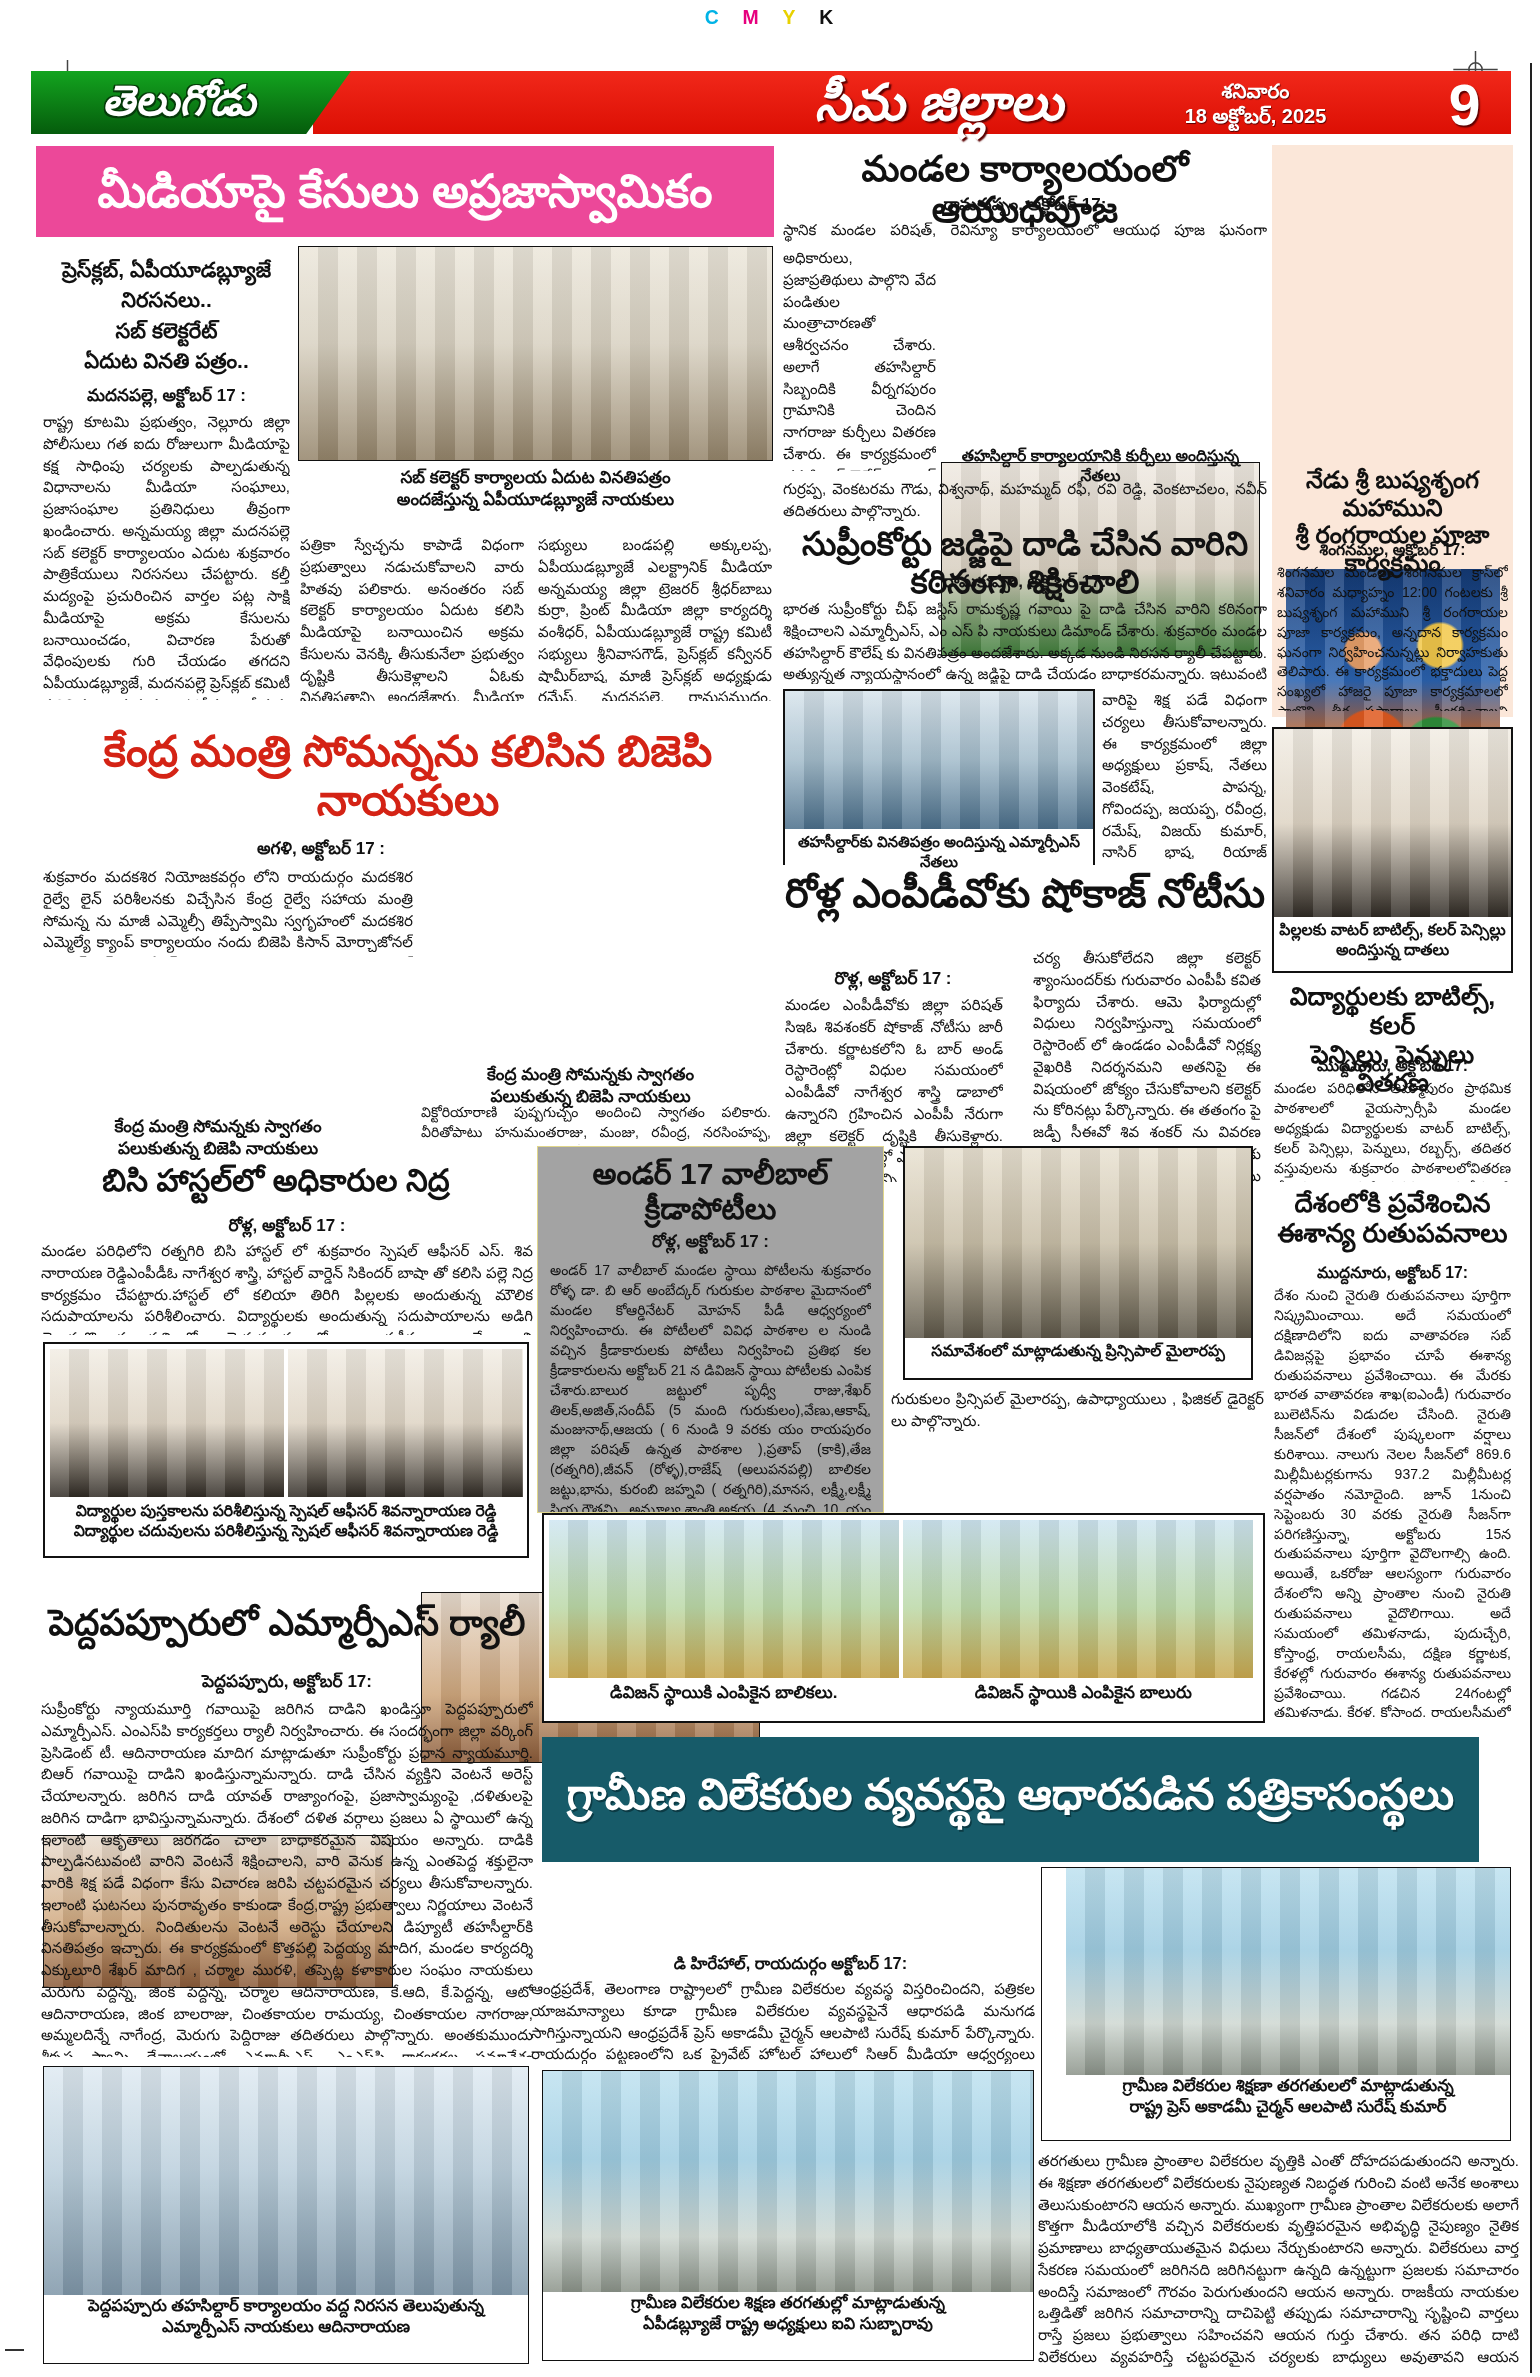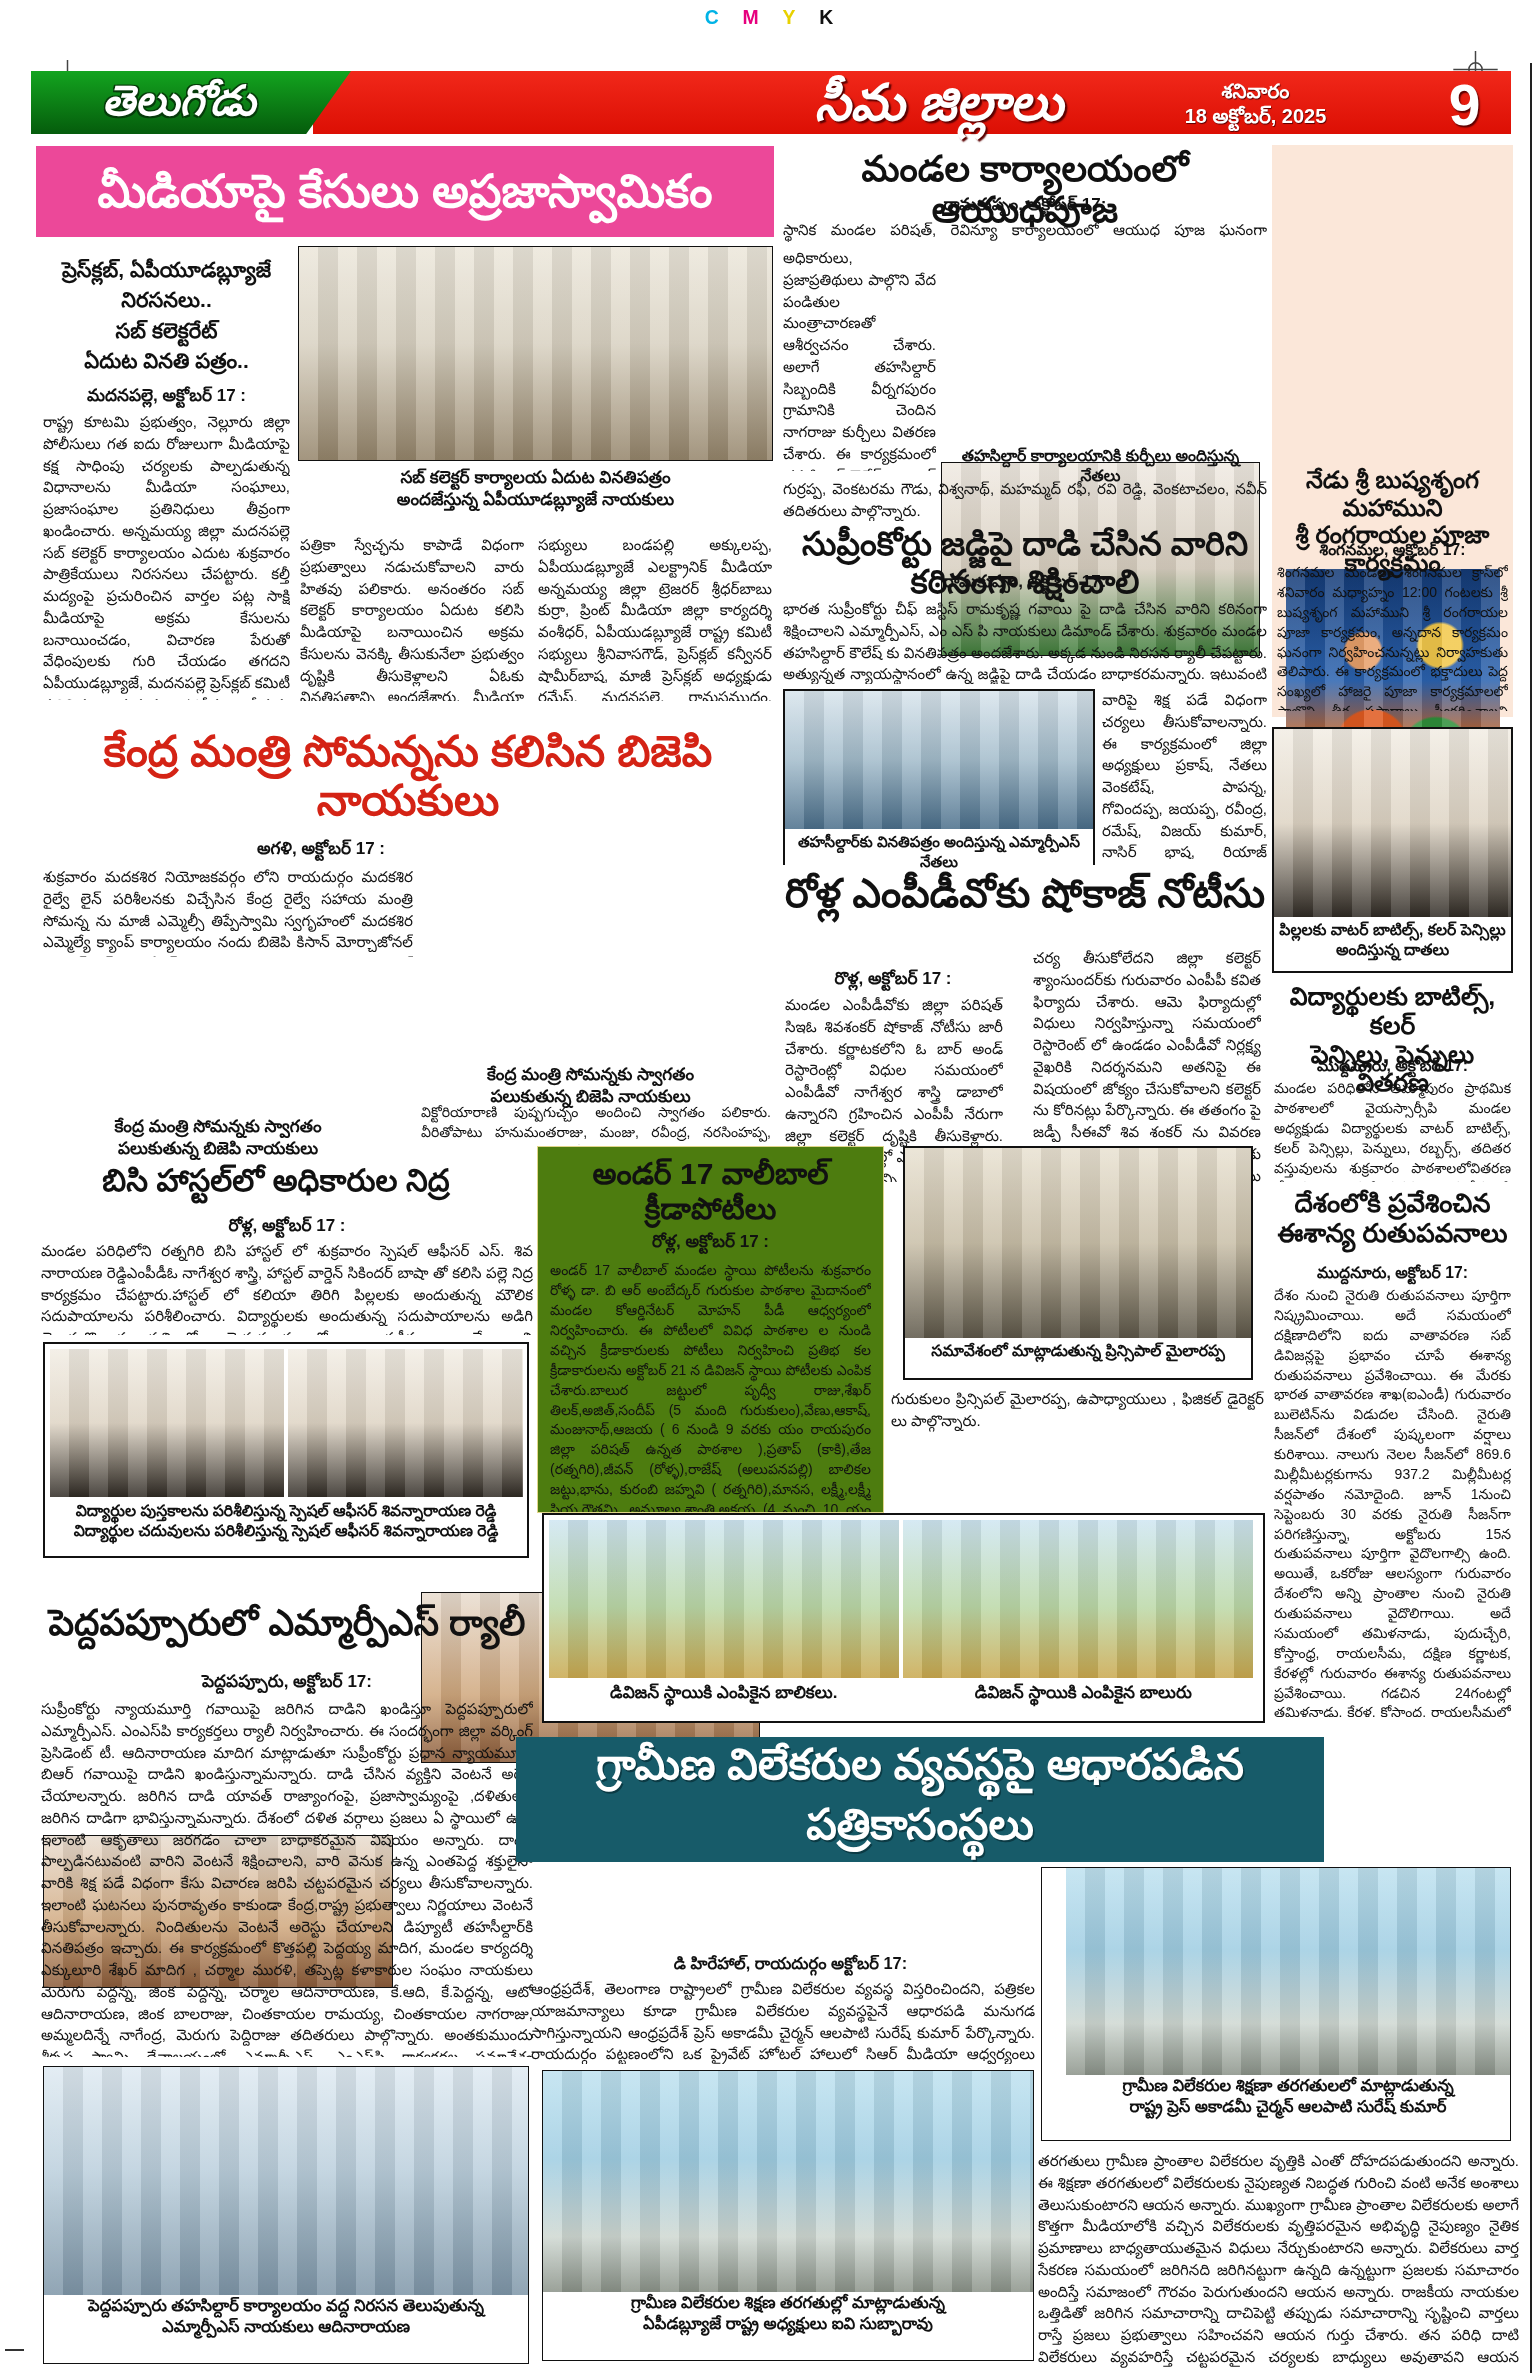--- a/index.html
+++ b/index.html
@@ -42,21 +42,21 @@
   .ph-f{background:linear-gradient(180deg,#e9e2d2 0%,#c9bfa8 50%,#5c5648 100%);}
   .ph-g{background:linear-gradient(180deg,#f2ede4 0%,#ded4c4 50%,#2f2a24 100%);}
   .ph-h{background:linear-gradient(180deg,#dfeaf2 0%,#bcd0dd 45%,#7e96a8 100%);}
   .ph-press{background:linear-gradient(180deg,#bfe2f0 0%,#9fcde2 40%,#cfd8d2 75%,#8a9288 100%);}
   .ph-deity{background:
      radial-gradient(circle at 72% 26%,#f2c84b 0 8%,rgba(0,0,0,0) 9%),
      radial-gradient(circle at 36% 28%,#e8a06a 0 7%,rgba(0,0,0,0) 8%),
      radial-gradient(circle at 40% 60%,#e05a20 0 16%,rgba(0,0,0,0) 17%),
      radial-gradient(circle at 70% 62%,#2f8f3a 0 14%,rgba(0,0,0,0) 15%),
      linear-gradient(180deg,#143a75 0%,#2b63b0 38%,#b0643a 55%,#cc5a2a 72%,#3e8f41 86%,#79b64c 100%);}
-  .yellowbox{background:#4d7c0f;border:0.7px solid #e0d68a;box-sizing:border-box;padding:10.4px 12px;}
+  .yellowbox{background:#a3a3a3;border:0.7px solid #e0d68a;box-sizing:border-box;padding:10.4px 12px;}
   .pinkbox{background:#fbe7d9;}
   .magenta{background:#ec4899;}
   .tealbanner{background:#175b69;display:flex;align-items:center;justify-content:center;}
   .tealbanner div{color:#fff;font-weight:bold;font-size:43px;text-align:center;text-shadow:1.5px 1.5px 0 #0b3a44;}
   .capstrip{background:#fff;padding:3px 4.5px;}
 </style>
 </head>
 <body>
 
 <div class="page">
@@ -195,21 +195,21 @@
 
   <div class="abs hl" style="left:45px;top:1602px;width:484px;font-size:36px;">పెద్దపప్పూరులో ఎమ్మార్పీఎస్ ర్యాలీ</div>
   <div class="abs dl" style="left:45px;top:1672px;width:484px;">పెద్దపప్పూరు, అక్టోబర్ 17:</div>
   <div class="abs body-txt" style="left:41px;top:1698px;width:492px;height:359px;">సుప్రీంకోర్టు న్యాయమూర్తి గవాయిపై జరిగిన దాడిని ఖండిస్తూ పెద్దపప్పూరులో ఎమ్మార్పీఎస్. ఎంఎస్‌పి కార్యకర్తలు ర్యాలీ నిర్వహించారు. ఈ సందర్భంగా జిల్లా వర్కింగ్ ప్రెసిడెంట్ టీ. ఆదినారాయణ మాదిగ మాట్లాడుతూ సుప్రీంకోర్టు ప్రధాన న్యాయమూర్తి. బిఆర్ గవాయిపై దాడిని ఖండిస్తున్నామన్నారు. దాడి చేసిన వ్యక్తిని వెంటనే అరెస్ట్ చేయాలన్నారు. జరిగిన దాడి యావత్ రాజ్యాంగంపై, ప్రజాస్వామ్యంపై ,దళితులపై జరిగిన దాడిగా భావిస్తున్నామన్నారు. దేశంలో దళిత వర్గాలు ప్రజలు ఏ స్థాయిలో ఉన్న ఇలాంటి ఆకృతాలు జరగడం చాలా బాధాకరమైన విషయం అన్నారు. దాడికి పాల్పడినటువంటి వారిని వెంటనే శిక్షించాలని, వారి వెనుక ఉన్న ఎంతపెద్ద శక్తులైనా వారికి శిక్ష పడే విధంగా కేసు విచారణ జరిపి చట్టపరమైన చర్యలు తీసుకోవాలన్నారు. ఇలాంటి ఘటనలు పునరావృతం కాకుండా కేంద్ర,రాష్ట్ర ప్రభుత్వాలు నిర్ణయాలు వెంటనే తీసుకోవాలన్నారు. నిందితులను వెంటనే అరెస్టు చేయాలని డిప్యూటీ తహసీల్దార్‌కి వినతిపత్రం ఇచ్చారు. ఈ కార్యక్రమంలో కొత్తపల్లి పెద్దయ్య మాదిగ, మండల కార్యదర్శి ఎక్కులూరి శేఖర్ మాదిగ , చర్మాల మురళి, తప్పెట్ల కళాకారుల సంఘం నాయకులు మెరుగు పెద్దన్న, జింక పెద్దన్న, చర్మాల ఆదినారాయణ, కే.ఆది, కే.పెద్దన్న, ఆటో ఆదినారాయణ, జింక బాలరాజు, చింతకాయల రామయ్య, చింతకాయల నాగరాజు, అమ్మలదిన్నే నాగేంద్ర, మెరుగు పెద్దిరాజు తదితరులు పాల్గొన్నారు. అంతకుముందు శ్రీకృష్ణ స్వామి దేవాలయంలో ఎమ్మార్పీఎస్, ఎంఎస్‌పి కార్యకర్తల సమావేశం నిర్వహించారు. అక్కడి నుంచి పోలీస్ స్టేషన్, ఆర్టీసీ బస్టాండ్, అంబేద్కర్ సర్కిల్, గవర్నమెంట్ హాస్పిటల్ మీదుగా ఎమ్మార్వో ఆఫీస్ వరకు ర్యాలీ నిర్వహించారు. ఈ కార్యక్రమంలో పెద్దపప్పూరు మండల ఎంఆర్పిఎస్ అధ్యక్షుడు చర్మాల పెద్దిరాజు మాదిగ, మండల ఎంఎస్పి మండల అధ్యక్షుడు చర్మాల గోపాల్ మాదిగ, జిల్లా వర్కింగ్ ప్రెసిడెంట్ టి ఆదినారాయణ మాదిగ, విశిష్ట అతిథుల తాడిపత్రి నియోజకవర్గం గౌరవ అధ్యక్షుడు రామ లక్ష్మణ్ మాదిగ , తాడిత్రి నియోజవర్గం ప్రధాన కార్యదర్శి పసల కంబగిరి మాదిగ, సోమనపల్లి గ్రామపంచాయతీ సర్పంచ్. పి లక్ష్మీనారాయణ మాదిగ, మాజీ జెడ్పిటిసి నారాయణ మాదిగ, మండల ప్రధాన కార్యదర్శి రామాంజనేయులు మాదిగ పాల్గొన్నారు.</div>
   <div class="abs frame2" style="left:43px;top:2066px;width:486px;height:298px;">
     <div class="photo ph-h" style="height:228px;"></div>
     <div class="cap" style="font-size:16.4px;">పెద్దపప్పూరు తహసిల్దార్  కార్యాలయం వద్ద నిరసన తెలుపుతున్న
 ఎమ్మార్పీఎస్  నాయకులు ఆదినారాయణ</div>
   </div>
 
-  <div class="abs tealbanner" style="left:516px;top:1737px;width:808px;height:125px;">
+  <div class="abs tealbanner" style="left:542px;top:1737px;width:937px;height:125px;">
     <div>గ్రామీణ విలేకరుల వ్యవస్థపై ఆధారపడిన పత్రికాసంస్థలు</div>
   </div>
   <div class="abs dl" style="left:552px;top:1954px;width:477px;font-size:16.4px;">డి హిరేహాల్, రాయదుర్గం అక్టోబర్ 17:</div>
   <div class="abs body-txt" style="left:531px;top:1978px;width:504px;height:86px;">ఆంధ్రప్రదేశ్, తెలంగాణ రాష్ట్రాలలో గ్రామీణ విలేకరుల వ్యవస్థ విస్తరించిందని, పత్రికల యాజమాన్యాలు కూడా గ్రామీణ విలేకరుల వ్యవస్థపైనే ఆధారపడి మనుగడ సాగిస్తున్నాయని ఆంధ్రప్రదేశ్ ప్రెస్ అకాడమీ చైర్మన్ ఆలపాటి సురేష్ కుమార్ పేర్కొన్నారు. రాయదుర్గం పట్టణంలోని ఒక ప్రైవేట్ హోటల్ హాలులో సిఆర్ మీడియా ఆధ్వర్యంలు శుక్రవారం ప్రారంభమయ్యాయి. మొదటి రోజు కార్యక్రమాలకు ఏపీ ప్రెస్ అకాడమీ చైర్మన్ ఆలపాటి సురేష్ కుమార్ రాష్ట్ర ఏపీడబ్ల్యూజే అధ్యక్షులు ఐ వి సుబ్బారావు ముఖ్య అతిథిగా పాల్గొన్నారు. ఈ సందర్భంగా ప్రెస్ అకాడమీ చైర్మన్ అలపాటి సురేష్ కుమార్ మాట్లాడుతూ ఈ పునశ్చరణ</div>
   <div class="abs frame2" style="left:542px;top:2070px;width:492px;height:291px;">
     <div class="photo ph-press" style="height:221px;"></div>
     <div class="cap" style="font-size:16.4px;">గ్రామీణ విలేకరుల శిక్షణ తరగతుల్లో మాట్లాడుతున్న
 ఏపీడబ్ల్యూజే రాష్ట్ర అధ్యక్షులు ఐవి సుబ్బారావు</div>
   </div>
   <div class="abs frame2" style="left:1041px;top:1867px;width:470px;height:274px;padding-left:24px;">

